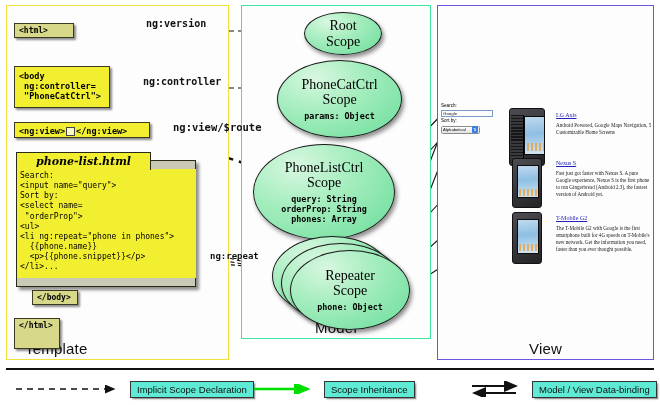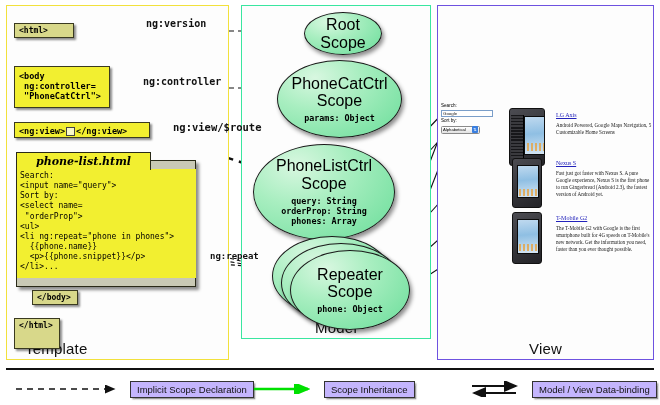--- a/index.html
+++ b/index.html
@@ -118,23 +118,23 @@
     background: radial-gradient(ellipse at 30% 22%, #d8f7e0 0%, #a8eec0 38%, #69dd99 100%);
     box-shadow: 2px 3px 4px rgba(0,0,0,.45);
     text-align: center;
     color: #000;
     display: flex;
     flex-direction: column;
     justify-content: center;
     align-items: center;
   }
   .scope .sc-title {
-    font-size: 16px;
+    font-size: 14px;
     line-height: 1.12;
-    font-family: Liberation Sans, sans-serif;
+    font-family: Liberation Serif, serif;
   }
   .scope .sc-props {
     margin-top: 3px;
     font-family: "DejaVu Sans Mono", monospace;
     font-size: 8.4px;
     line-height: 1.2;
     font-weight: bold;
     white-space: pre;
   }
 
@@ -256,21 +256,21 @@
   .legend-item {
     position: absolute;
     top: 381px;
     height: 16px;
     display: flex;
     align-items: center;
   }
   .legend-box {
     box-sizing: border-box;
     border: 1.1px solid #333;
-    background: #c4b5fd;
+    background: #5eead4;
     box-shadow: 1.5px 1.5px 1.5px rgba(0,0,0,.4);
     font-size: 9.5px;
     color: #111;
     padding: 2px 6px;
     white-space: nowrap;
   }
   #legend-1 { left: 14px; }
   #legend-2 { left: 252px; }
   #legend-3 { left: 470px; }
   .legend-gfx { margin-right: 6px; display:flex; align-items:center; }

